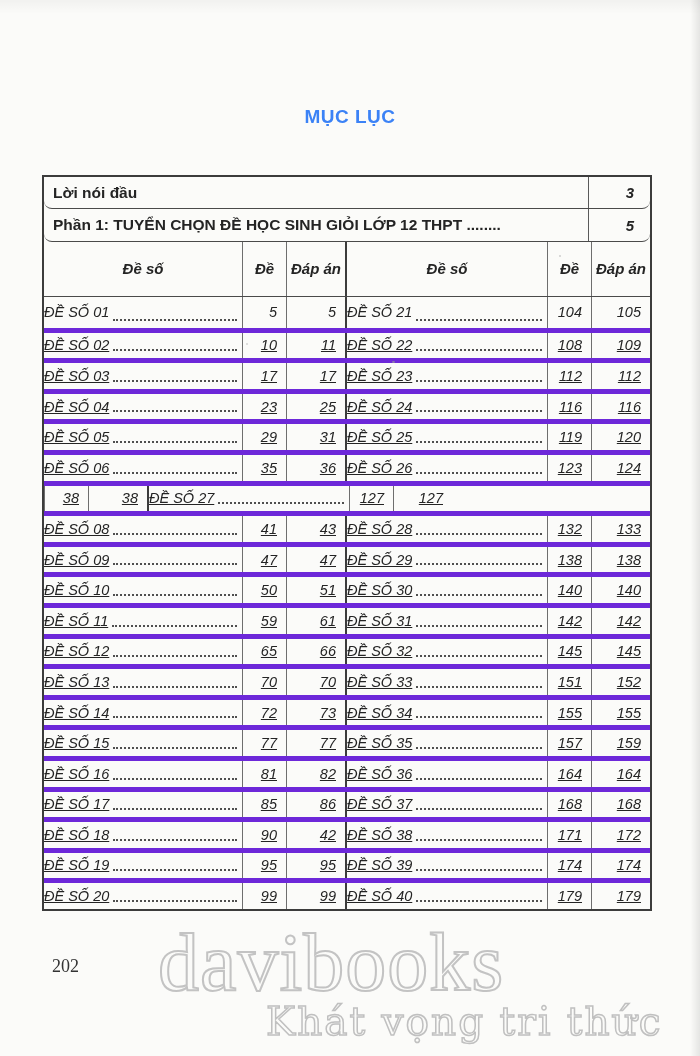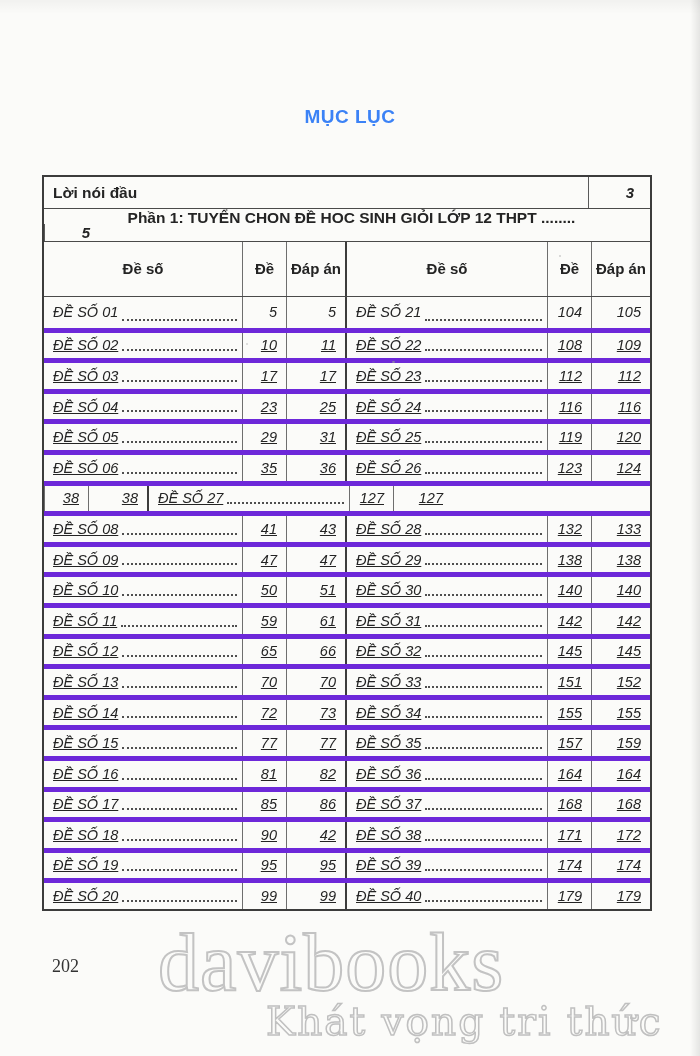--- a/index.html
+++ b/index.html
@@ -23,42 +23,42 @@
     position:absolute; top:106px; left:0; width:700px;
     text-align:center; font-size:19px; font-weight:bold;
     letter-spacing:0.5px; color:#3b82f6;
   }
   
   .toc {
     position:absolute; left:42px; top:175px; width:610px;
     border:2px solid #3c3c3c; background:transparent;
   }
   .frow { display:flex; align-items:center; height:32px;
-          border-bottom:1.5px solid #4a4a4a; }
-  .frow.second { height:33px;flex-direction:column; }
+          border-bottom:1.5px solid #4a4a4a;border-radius:8px; }
+  .frow.second { height:33px; }
   .flabel { flex:1; padding-left:9px; font-weight:bold; font-size:15.5px;
             white-space:nowrap; overflow:hidden; }
   .fpage  { width:62px; border-left:1.2px solid #5a5a5a; align-self:stretch;
             display:flex; align-items:center; justify-content:flex-end;
             padding-right:16px; font-weight:bold; font-style:italic;
             font-size:15px; }
   .hrow { display:flex; height:55px; border-bottom:1.4px solid #4a4a4a; }
   .hcell { display:flex; align-items:center; justify-content:center;
-           text-align:left; font-weight:bold; 
+           text-align:left; font-weight:bold; font-style:italic;
            font-size:15px; line-height:1.35; }
   .drow { display:flex; height:30.6px; }
   .drow:not(:first-child) { border-top:5px solid #6d28d9;text-decoration:underline; }
   .cell { display:flex; align-items:center; overflow:hidden; }
   .cl   { width:198px; }
   .cde  { width:44px;  border-left:1px solid #6e6e6e; }
   .cdap { width:59px;  border-left:1px solid #6e6e6e; }
   .crl  { width:202px; border-left:2.5px solid #3c3c3c; }
   .crde { width:44px;  border-left:1px solid #6e6e6e; }
   .crdap{ width:59px;  border-left:1px solid #6e6e6e; }
-  .lab  { padding-left:9px; font-style:italic; font-size:14.5px; }
+  .lab  { font-style:italic; font-size:14.5px; }
   .lab .lt { white-space:nowrap; }
   .leader { flex:1; align-self:flex-end; margin:0 5px 7px 4px;
             border-bottom:2px dotted #4f4f4f; min-width:10px; }
   .num { justify-content:flex-end; padding-right:9px;
          font-style:italic; font-size:14.5px; }
   
   .pageno { position:absolute; left:52px; top:956px;
             font-family:"Liberation Serif", serif; font-size:18px; color:#333; }
   .wm-brand {
     position:absolute; left:158px; top:922px; line-height:1;

